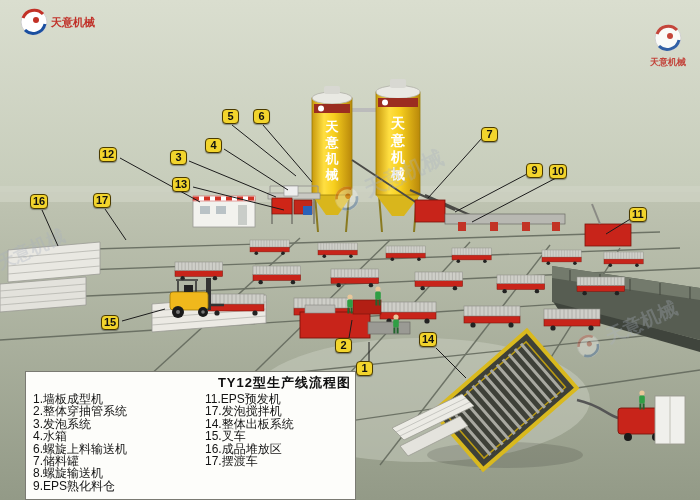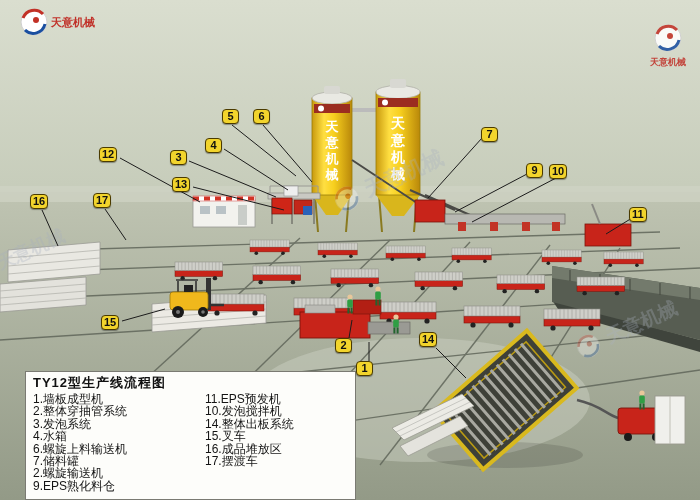--- a/index.html
+++ b/index.html
@@ -3,21 +3,21 @@
 <meta charset="utf-8">
 <style>
   *{margin:0;padding:0;box-sizing:border-box}
   html,body{background:#888}
   .stage{position:relative;width:700px;height:500px;overflow:hidden;margin:0 auto;
          font-family:"Liberation Sans",sans-serif;background:#c9cfbf}
   svg.scene{position:absolute;left:0;top:0}
   svg{font-family:"Liberation Sans",sans-serif}
   .legend{position:absolute;left:25px;top:371px;width:331px;height:129px;
           background:#fdfdfa;border:1px solid #7a7a72;padding:2px 4px 0 7px;z-index:5}
-  .legend-title{font-weight:bold;font-size:13px;text-align:left;letter-spacing:1px;color:#101010}
+  .legend-title{font-weight:bold;font-size:13px;text-align:right;letter-spacing:1px;color:#101010}
   .legend-cols{display:flex;margin-top:1px}
   .lcol{width:172px}
   .rcol{flex:1}
   .li{font-size:12px;line-height:12.4px;color:#141414;white-space:nowrap}
   .callouts{position:absolute;left:0;top:0;width:700px;height:500px;z-index:6;pointer-events:none}
   .callout{position:absolute;min-width:17px;height:15px;padding:0 2px;background:#f2d42c;
            border:1px solid #4a3a00;border-radius:4px;font-weight:bold;font-size:11px;
            line-height:13px;text-align:center;color:#111;box-shadow:0 1px 1px rgba(0,0,0,.35)}
 </style>
 </head>
@@ -266,26 +266,26 @@
 <div class="legend">
   <div class="legend-title">TY12型生产线流程图</div>
   <div class="legend-cols">
     <div class="lcol">
       <div class="li">1.墙板成型机</div>
       <div class="li">2.整体穿抽管系统</div>
       <div class="li">3.发泡系统</div>
       <div class="li">4.水箱</div>
       <div class="li">6.螺旋上料输送机</div>
       <div class="li">7.储料罐</div>
-      <div class="li">2.螺旋输送机</div>
+      <div class="li">8.螺旋输送机</div>
       <div class="li">9.EPS熟化料仓</div>
     </div>
     <div class="rcol">
       <div class="li">11.EPS预发机</div>
-      <div class="li">10.发泡搅拌机</div>
+      <div class="li">17.发泡搅拌机</div>
       <div class="li">14.整体出板系统</div>
       <div class="li">15.叉车</div>
       <div class="li">16.成品堆放区</div>
       <div class="li">17.摆渡车</div>
     </div>
   </div>
 </div>
 
 <div class="callouts">
   <div class="callout" style="left:356px;top:361px">1</div>

